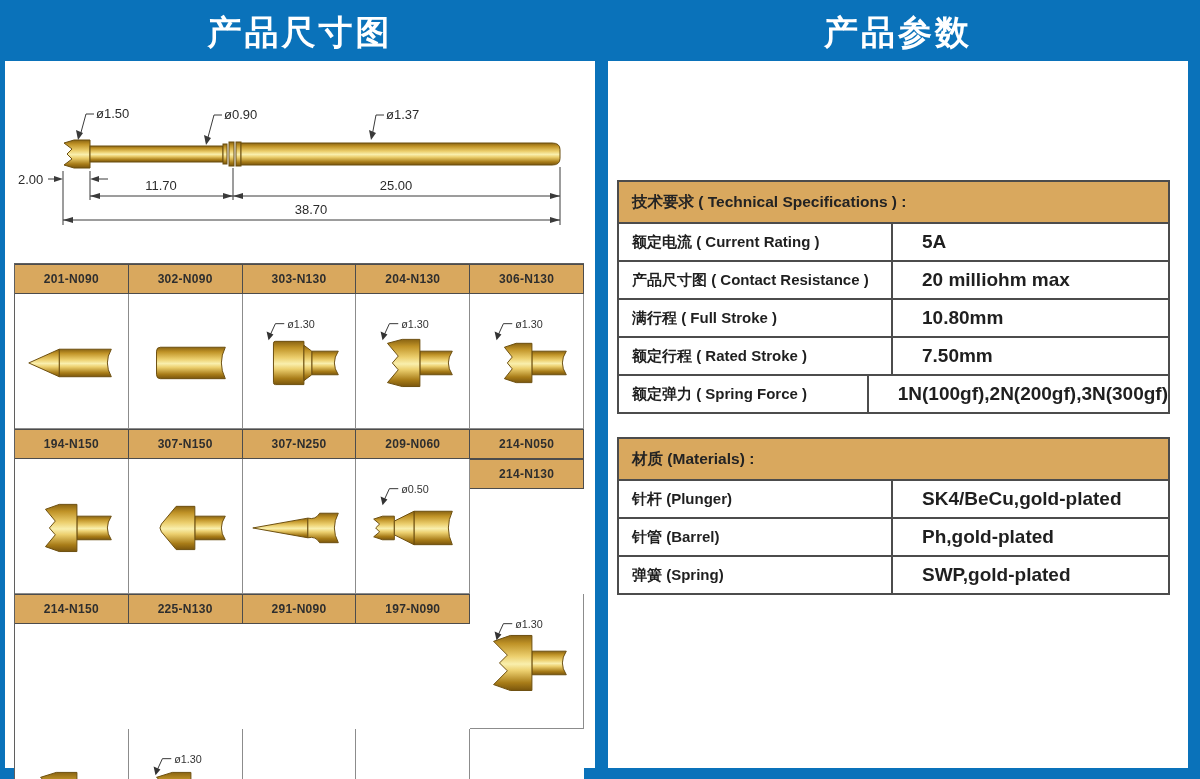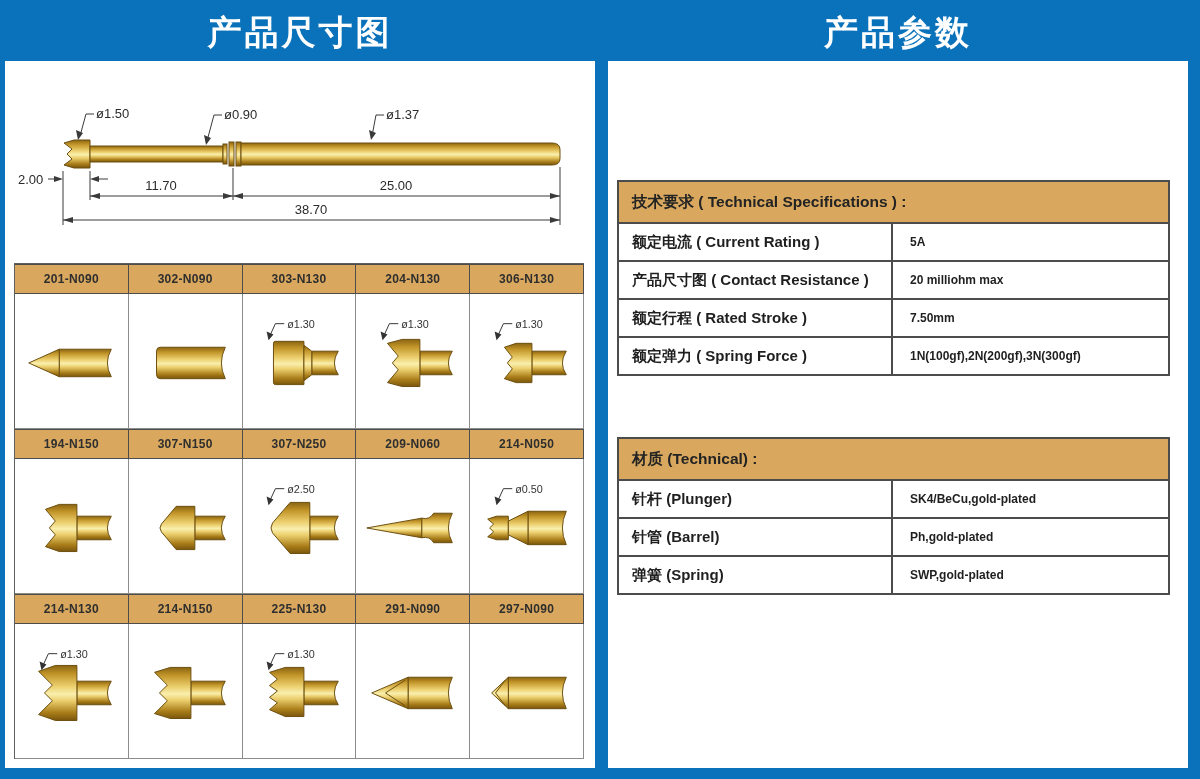--- a/index.html
+++ b/index.html
@@ -60,22 +60,22 @@
   .param-row{
     display:flex;height:36px;background:#fff;
     border:2px solid #4c4c4c;border-top:none;
   }
   .param-label{
     width:259px;border-right:2px solid #4c4c4c;
     display:flex;align-items:center;padding-left:13px;
     font-size:15px;font-weight:700;color:#1f1f1f;
   }
   .param-value{
-    flex:1;display:flex;align-items:center;padding-left:17px;
-    font-size:12px;font-weight:600;color:#1f1f1f;
+    flex:1;display:flex;align-items:center;padding-left:29px;
+    font-size:19px;font-weight:600;color:#1f1f1f;
   }
 </style>
 </head>
 <body>
 
 <svg width="0" height="0" style="position:absolute">
   <defs>
     <linearGradient id="goldV" x1="0" y1="0" x2="0" y2="1">
       <stop offset="0%" stop-color="#8a6412"></stop>
       <stop offset="15%" stop-color="#c09327"></stop>
@@ -200,48 +200,39 @@
           </svg>
         </div>
         <div class="cell-c">
           <svg viewBox="0 0 114 100" width="112" height="104">
             <path class="pline" d="M66 40 L97 40 Q89 52 97 64 L66 64 Z"></path>
             <path class="pline" d="M66 30 L47 30 L32 48 Q29 52 32 56 L47 74 L66 74 Z"></path>
           </svg>
         </div>
         <div class="cell-c">
           <svg viewBox="0 0 114 100" width="112" height="104">
-            <path class="pline" d="M68 40 L97 40 Q89 52 97 64 L68 64 Z"></path>
-            <path class="pline" d="M68 26 L48 26 L30 47 Q27 52 30 57 L48 78 L68 78 Z"></path>
-            <path d="M42 12 L33 12 L27 25" fill="none" stroke="#333" stroke-width="1"></path>
-            <polygon points="26,29 24,20 31,23" fill="#333"></polygon>
-            <text class="tiptxt" x="45" y="16">ø2.50</text>
-          </svg>
-        </div>
-        <div class="cell-c">
-          <svg viewBox="0 0 114 100" width="112" height="104">
             <path class="pline" d="M10 52 L66 42 L66 62 Z"></path>
             <path class="pline" d="M66 42 Q74 44 78 37 L97 37 Q89 52 97 67 L78 67 Q74 60 66 62 Z"></path>
           </svg>
         </div>
         <div class="cell-c">
           <svg viewBox="0 0 114 100" width="112" height="104">
             <path class="pline" d="M58 35 L97 35 Q89 52 97 69 L58 69 Z"></path>
             <path class="pline" d="M38 40 L26 40 L17 43 L23 48 L19 52 L23 56 L17 61 L26 64 L38 64 Z"></path>
             <path class="pline" d="M38 45 L58 35 L58 69 L38 59 Z"></path>
             <path d="M42 12 L33 12 L27 25" fill="none" stroke="#333" stroke-width="1"></path>
             <polygon points="26,29 24,20 31,23" fill="#333"></polygon>
             <text class="tiptxt" x="45" y="16">ø0.50</text>
           </svg>
         </div>
         <div class="cell-h">214-N130</div>
         <div class="cell-h">214-N150</div>
         <div class="cell-h">225-N130</div>
         <div class="cell-h">291-N090</div>
-        <div class="cell-h">297-N090</div>
+        <div class="cell-h">197-N090</div>
         <div class="cell-c">
           <svg viewBox="0 0 114 100" width="112" height="104">
             <path class="pline" d="M62 40 L97 40 Q89 52 97 64 L62 64 Z"></path>
             <path class="pline" d="M62 24 L40 24 L23 30 L37 44 L29 52 L37 60 L23 74 L40 80 L62 80 Z"></path>
             <path d="M42 12 L33 12 L27 25" fill="none" stroke="#333" stroke-width="1"></path>
             <polygon points="26,29 24,20 31,23" fill="#333"></polygon>
             <text class="tiptxt" x="45" y="16">ø1.30</text>
           </svg>
         </div>
         <div class="cell-c">
@@ -283,32 +274,36 @@
       <div id="spec-rows">
           <div class="param-row">
             <div class="param-label">额定电流 ( Current Rating )</div>
             <div class="param-value">5A</div>
           </div>
           <div class="param-row">
             <div class="param-label">产品尺寸图 ( Contact Resistance )</div>
             <div class="param-value">20 milliohm max</div>
           </div>
           <div class="param-row">
+            <div class="param-label">满行程 ( Full Stroke )</div>
+            <div class="param-value">10.80mm</div>
+          </div>
+          <div class="param-row">
             <div class="param-label">额定行程 ( Rated Stroke )</div>
             <div class="param-value">7.50mm</div>
           </div>
           <div class="param-row">
             <div class="param-label">额定弹力 ( Spring Force )</div>
             <div class="param-value">1N(100gf),2N(200gf),3N(300gf)</div>
           </div>
         </div>
     </div>
 
     <div class="param-table materials">
-      <div class="param-header">材质 (Technical) :</div>
+      <div class="param-header">材质 (Materials) :</div>
       <div id="materials-rows">
           <div class="param-row">
             <div class="param-label">针杆 (Plunger)</div>
             <div class="param-value">SK4/BeCu,gold-plated</div>
           </div>
           <div class="param-row">
             <div class="param-label">针管 (Barrel)</div>
             <div class="param-value">Ph,gold-plated</div>
           </div>
           <div class="param-row">

